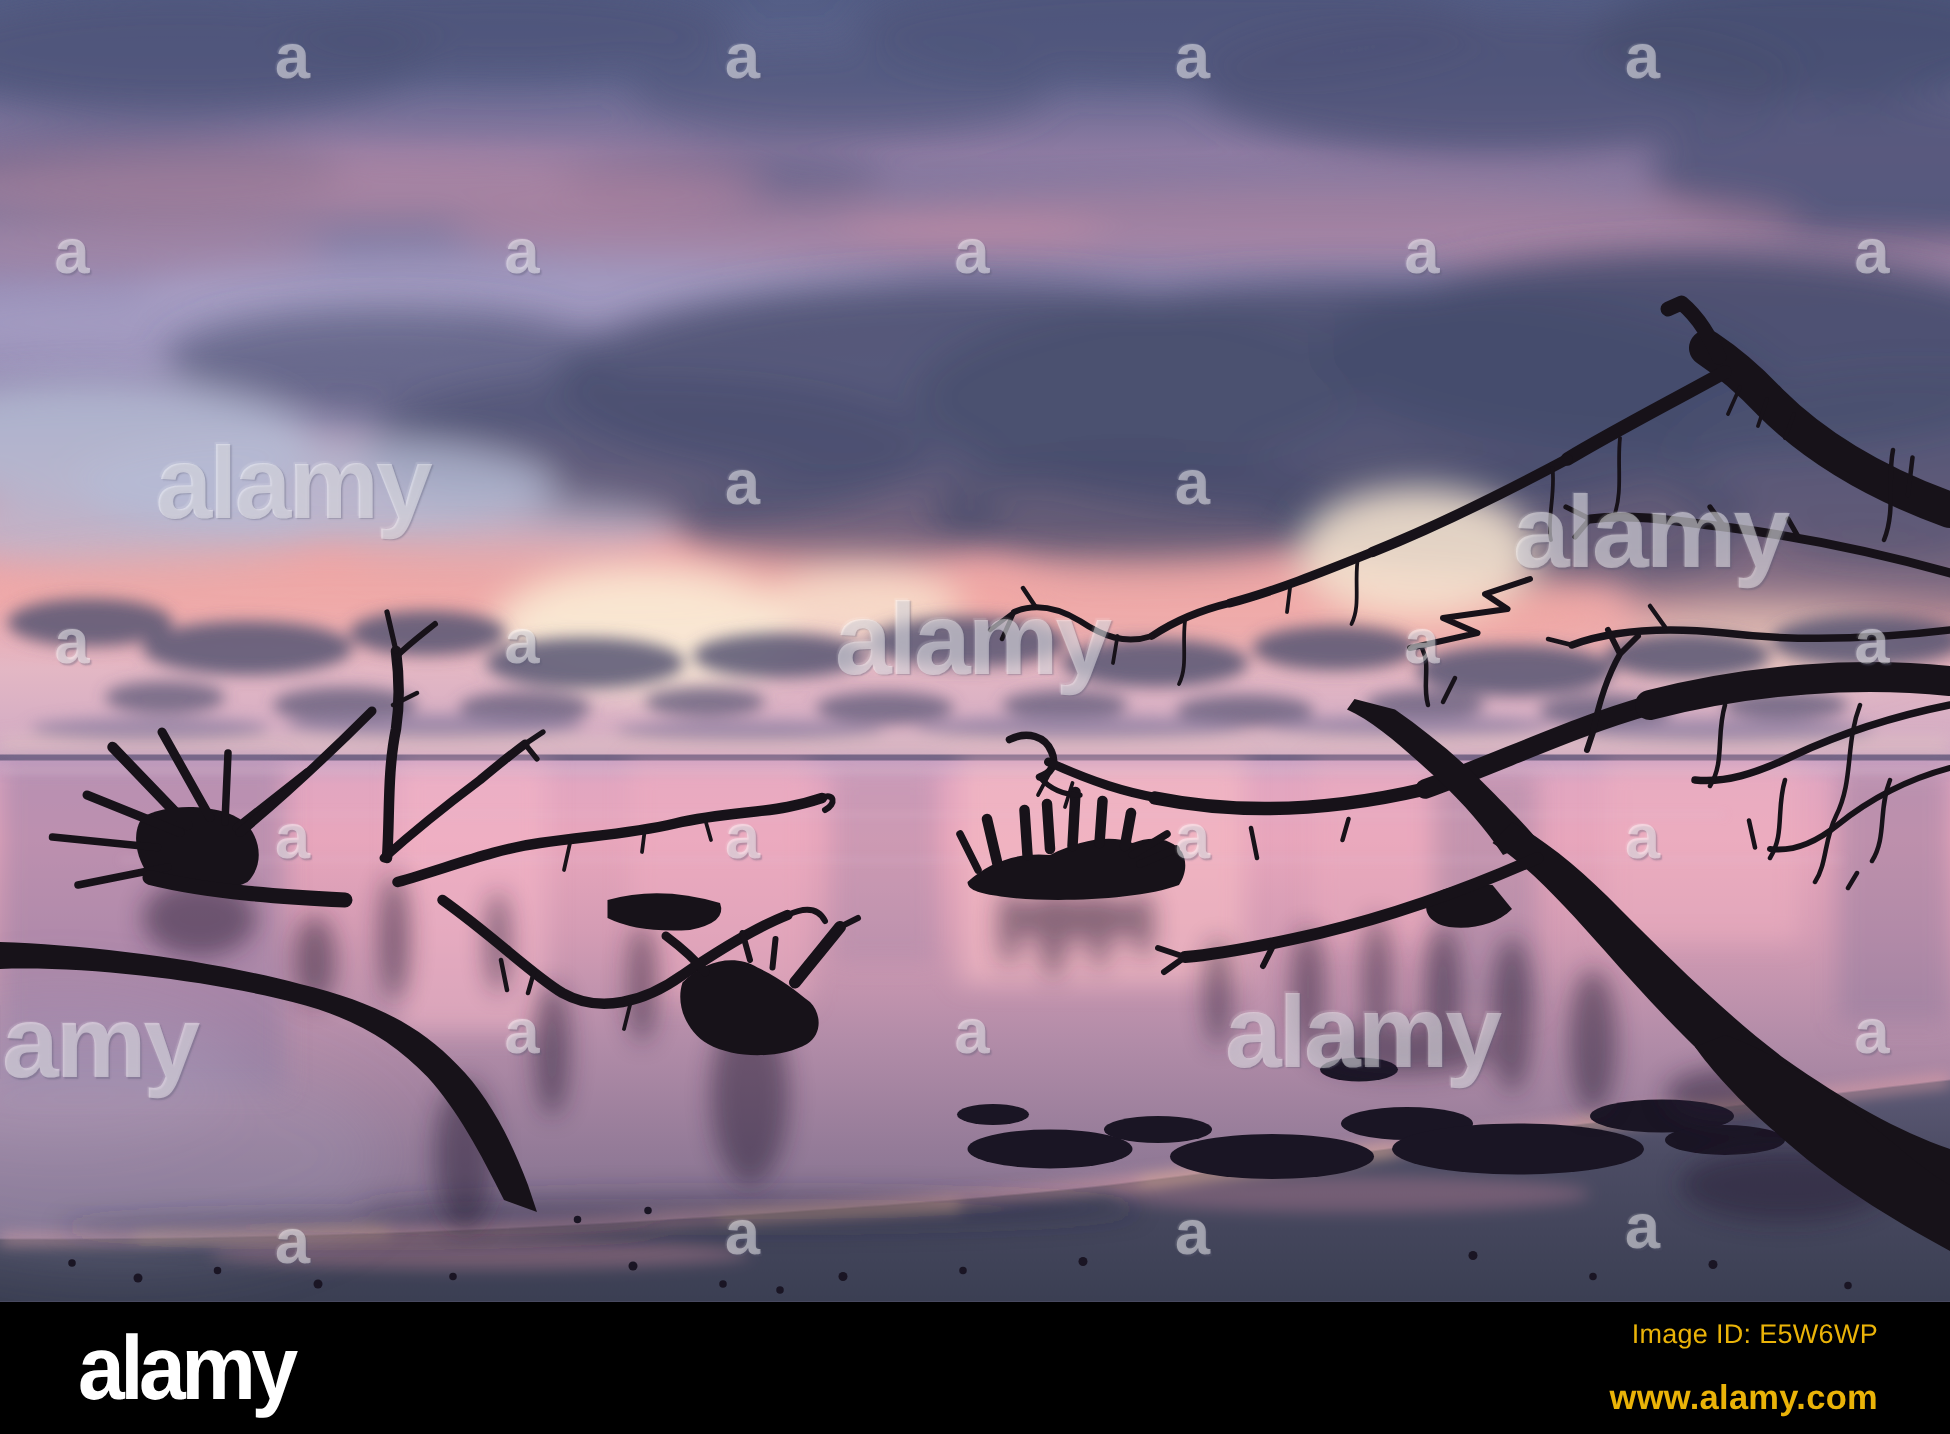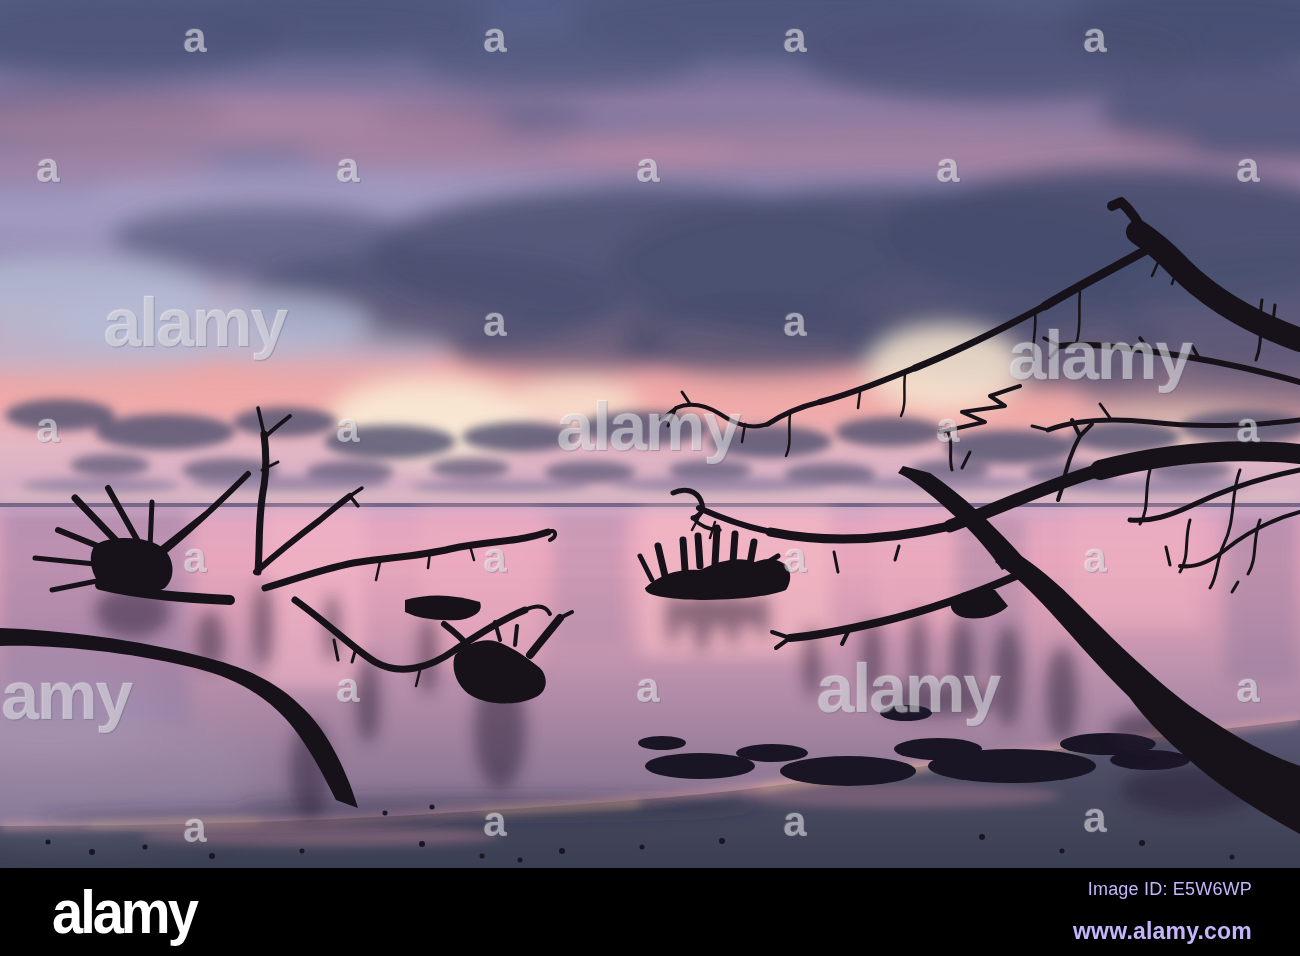--- a/index.html
+++ b/index.html
@@ -23,21 +23,21 @@
   
   .footer{
     position:absolute;left:0;top:868px;width:1300px;height:88px;background:#000000;
     display:flex;align-items:center;justify-content:space-between;
     padding:0 48px 0 52px;box-sizing:border-box;
   }
   .footer .logo{
     color:#ffffff;font-size:56px;font-weight:bold;letter-spacing:-3px;
     line-height:0.9;transform:scaleY(1.08);
   }
-  .footer .meta{ text-align:right;color:#c4b5fd; }
+  .footer .meta{ text-align:right;color:#eab308; }
   .footer .meta .image-id{font-size:18px;font-weight:400;letter-spacing:0.2px;}
   .footer .meta .site{font-size:23px;font-weight:bold;margin-top:18px;letter-spacing:0.2px;}
 </style>
 </head>
 <body>
 
 <div class="stage">
 
   <div class="photo">
     <svg width="1300" height="868" viewBox="0 0 1300 868" xmlns="http://www.w3.org/2000/svg">

